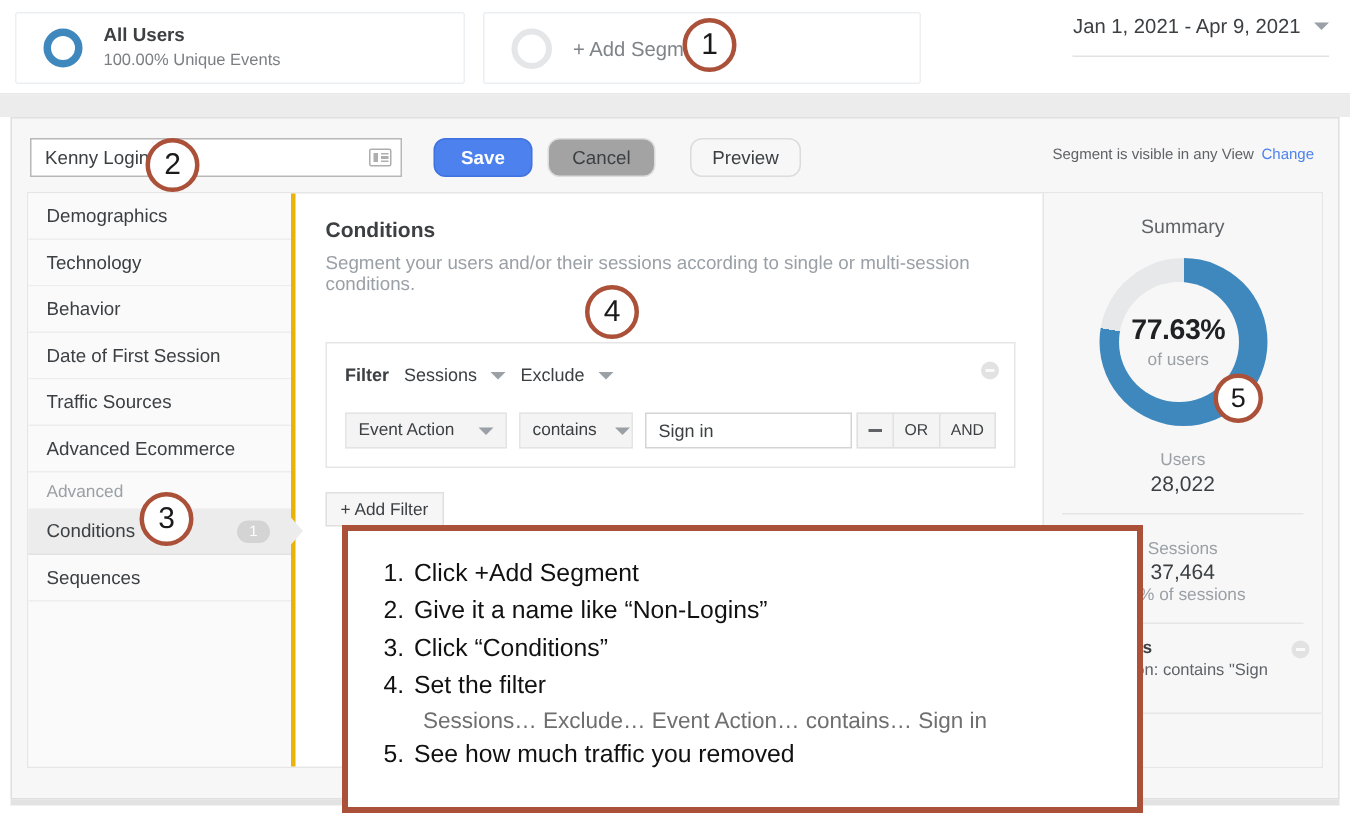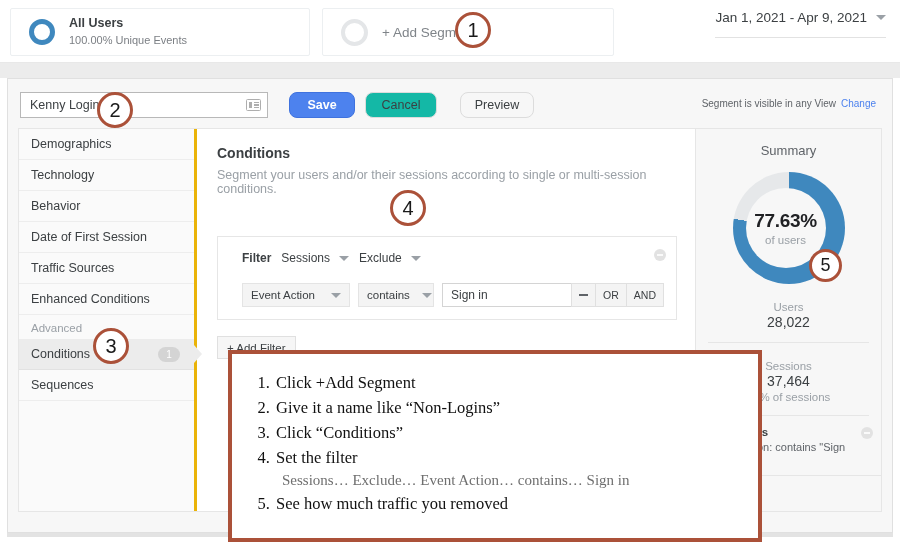--- a/index.html
+++ b/index.html
@@ -162,21 +162,21 @@
   }
   .btn-save {
     left: 281px; width: 66px;
     background: #4d82ee;
     border: 1px solid #3f72de;
     color: #ffffff;
     font-weight: bold;
   }
   .btn-cancel {
     left: 357px; width: 72px;
-    background: #14b8a6;
+    background: #a3a3a3;
     border: 1px solid #dcdcdc;
     color: #3c4043;
     text-align: center;
   }
   .btn-preview {
     left: 452px; width: 74px;
     background: #f7f7f7;
     border: 1px solid #dcdcdc;
     color: #3c4043;
   }
@@ -268,25 +268,25 @@
     font-size: 14px;
     font-weight: bold;
     color: #3c4043;
   }
   .center-desc {
     font-size: 12.5px;
     color: #9aa0a6;
     margin-top: 7px;
   }
   .filter-card {
-    margin-top: 40px;
+    margin-top: 32px;
     border: 1px solid #e6e6e6;
     background: #ffffff;
     position: relative;
-    padding: 10px 12px 12px 24px;
+    padding: 10px 12px 12px 12px;
   }
   .filter-row1 {
     display: flex;
     align-items: center;
     gap: 10px;
     height: 22px;
   }
   .filter-label {
     font-size: 12px;
     font-weight: bold;
@@ -509,21 +509,21 @@
     z-index: 50;
     padding: 16px 0 0 18px;
   }
   .callout ol {
     margin: 0;
     padding-left: 24px;
     font-size: 16.5px;
     color: #111111;
     line-height: 1.52;
   }
-  .callout li { padding-left: 2px; font-family: Liberation Serif, serif; }
+  .callout li { padding-left: 2px; }
   .callout .sub-line {
     font-size: 15px;
     color: #6f6f6f;
     margin-left: 6px;
     line-height: 1.4;
   }
 </style>
 </head>
 <body>
 
@@ -588,21 +588,21 @@
         <div class="nav-item">
           <span>Behavior</span>
         </div>
         <div class="nav-item">
           <span>Date of First Session</span>
         </div>
         <div class="nav-item">
           <span>Traffic Sources</span>
         </div>
         <div class="nav-item">
-          <span>Enhanced Conditions</span>
+          <span>Advanced Ecommerce</span>
         </div>
 
         <div class="nav-group-label">Advanced</div>
 
         <div class="nav-item active">
           <span>Conditions</span>
           <span class="nav-badge">1</span>
         </div>
         <div class="nav-item">
           <span>Sequences</span>

